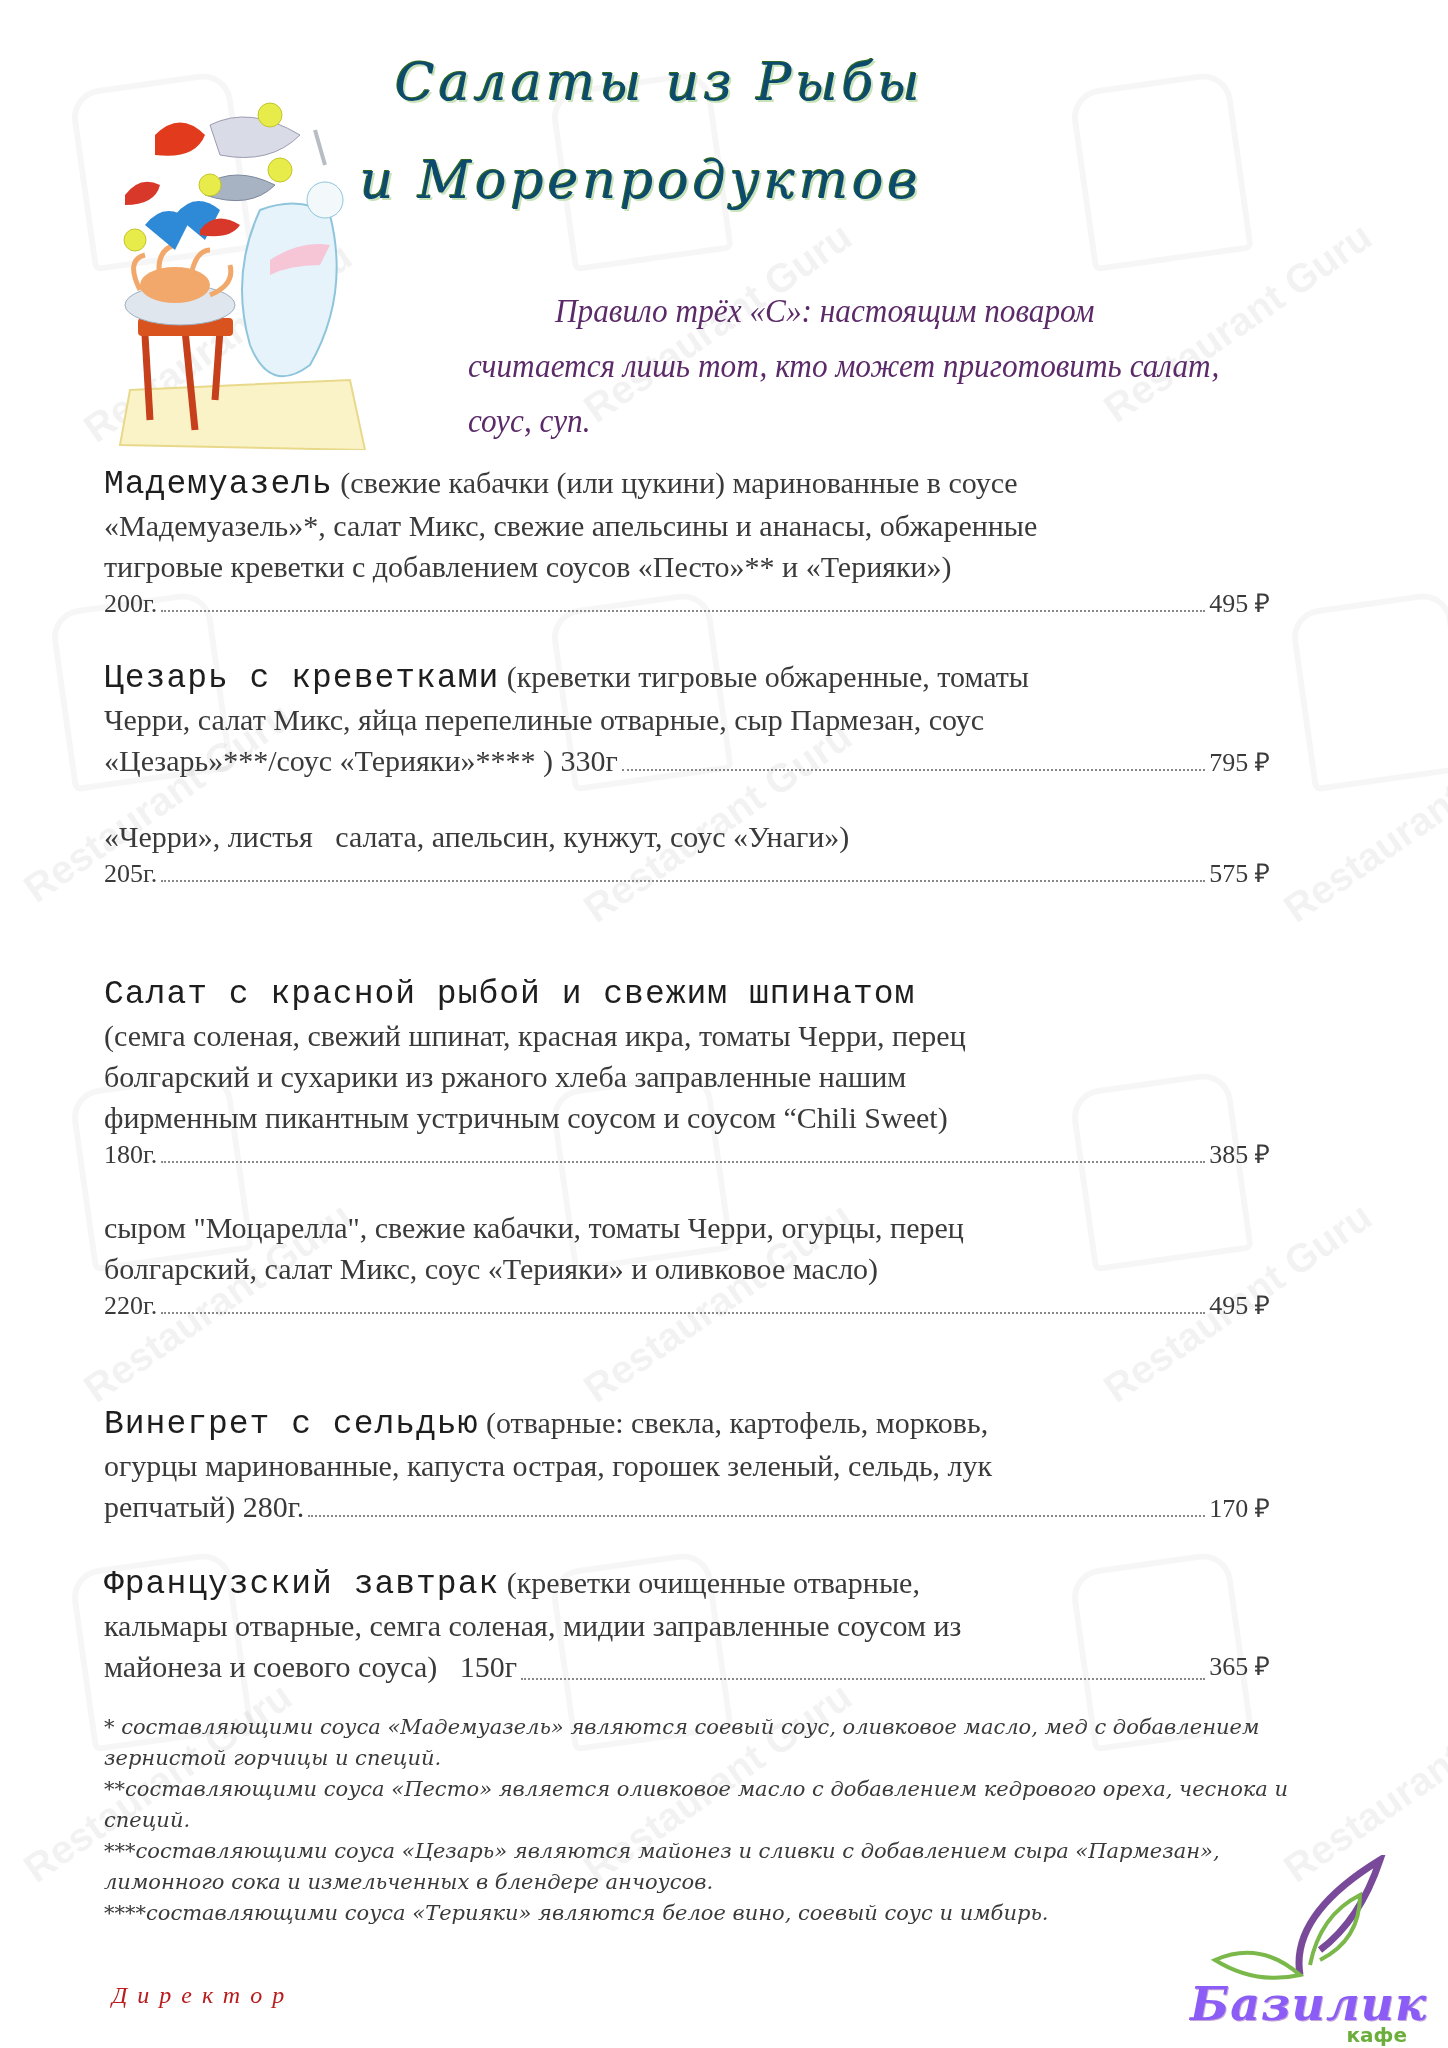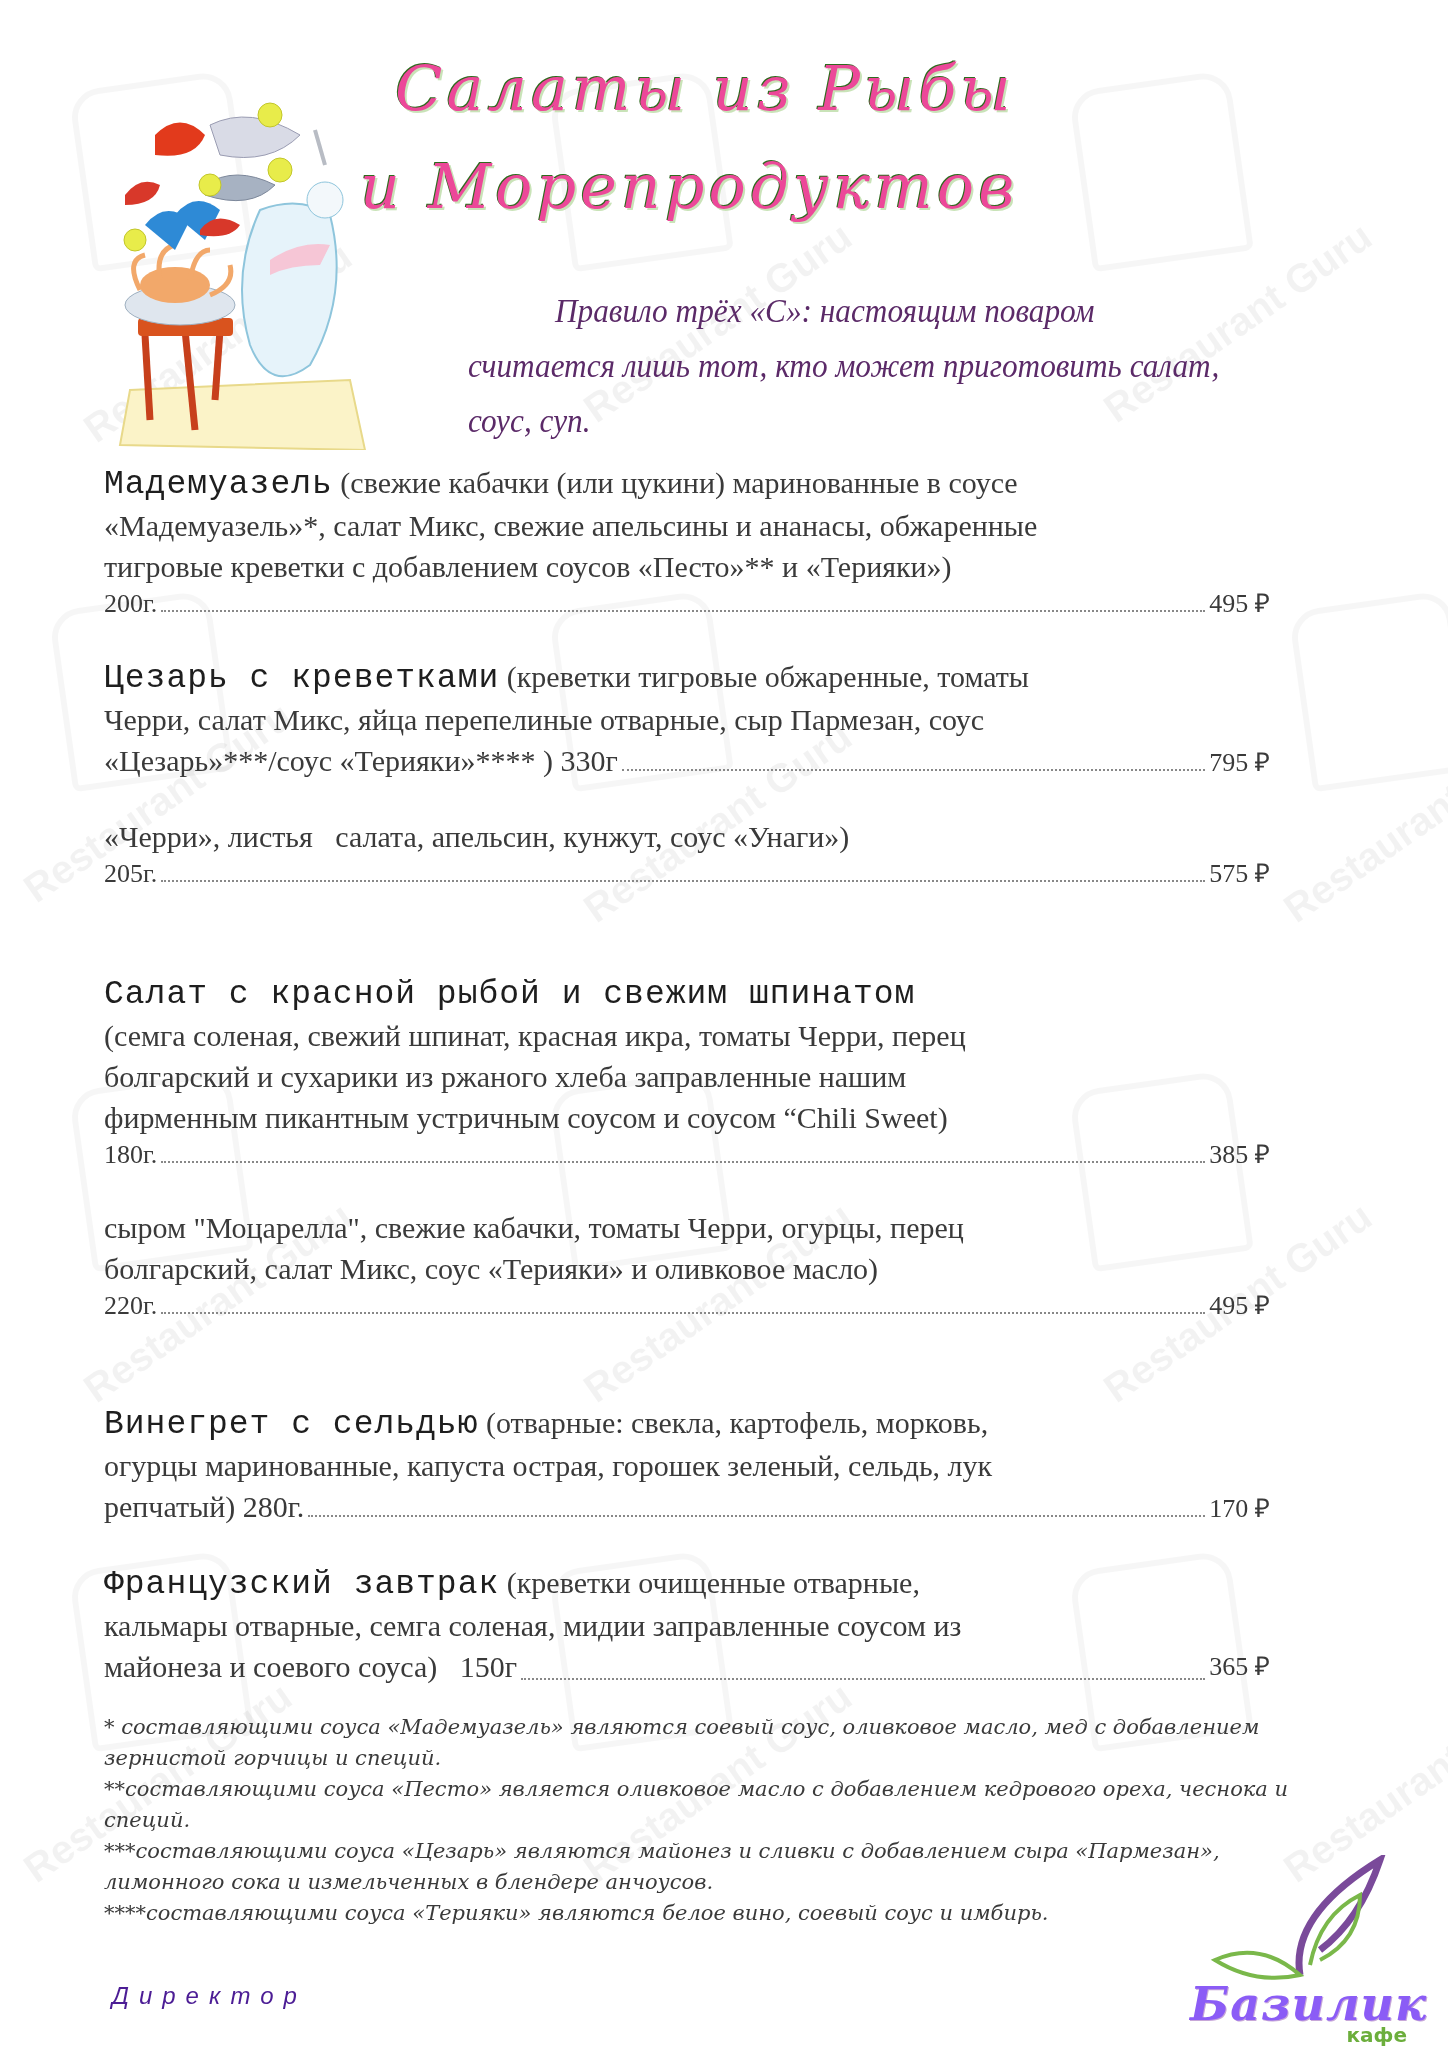--- a/index.html
+++ b/index.html
@@ -1,29 +1,29 @@
 <!DOCTYPE html>
 <html><head>
 <meta charset="utf-8">
 <style>
   html, body { margin:0; padding:0; }
   body { width:1448px; height:2048px; background:#ffffff; position:relative; overflow:hidden; font-family:"DejaVu Serif", serif; color:#2a2a2a; }
   .wm { position:absolute; color:rgba(0,0,0,0.05); font-family:"Liberation Sans", sans-serif; font-weight:bold; font-size:40px; transform:rotate(-35deg); white-space:nowrap; pointer-events:none; }
   .wm-star { position:absolute; width:150px; height:170px; border:6px solid rgba(0,0,0,0.035); border-radius:30px 30px 8px 8px; transform:rotate(-8deg); pointer-events:none; }
   .illus { position:absolute; left:110px; top:90px; width:260px; height:360px; }
-  .title { position:absolute; font-family:"DejaVu Serif", serif; font-style:italic; color:#ec4899; font-size:62px; letter-spacing:4px; text-shadow: 2px 2px 0 #c9e3b8, -1px -1px 0 #2f6a1e; white-space:nowrap; }
+  .title { position:absolute; font-family:"DejaVu Serif", serif; font-style:italic; color:#0c4a6e; font-size:52px; letter-spacing:4px; text-shadow: 2px 2px 0 #c9e3b8, -1px -1px 0 #2f6a1e; white-space:nowrap; }
   .subtitle { position:absolute; font-family:"Liberation Serif", serif; font-style:italic; color:#5b2a68; font-size:34px; white-space:nowrap; transform:scaleX(0.92); transform-origin:left; }
   .item { position:absolute; left:104px; width:1166px; }
   .line { font-family:"Liberation Serif", serif; font-size:30px; line-height:41px; color:#3a3a3a; white-space:nowrap; }
   .name { font-family:"Liberation Mono", monospace; font-size:33px; color:#1e1e1e; letter-spacing:1px; }
   .priceline { display:flex; align-items:baseline; font-family:"Liberation Serif", serif; font-size:26px; line-height:34px; color:#3a3a3a; }
   .dots { flex:1; border-bottom:2px dotted #888; margin:0 4px 7px 4px; height:1px; }
   .footnotes { position:absolute; left:104px; top:1712px; width:1240px; font-family:"DejaVu Serif", serif; font-style:italic; font-size:21px; line-height:31px; color:#3a3a3a; }
   .footnotes p { margin:0; }
-  .director { position:absolute; left:112px; top:1982px; font-family:Liberation Sans, sans-serif; font-style:italic; font-size:24px; letter-spacing:10px; color:#4c1d95; }
+  .director { position:absolute; left:112px; top:1982px; font-family:Liberation Serif, serif; font-style:italic; font-size:24px; letter-spacing:10px; color:#b91c1c; }
   .logo { position:absolute; left:1190px; top:1855px; width:225px; height:185px; }
   .logo-text { position:absolute; left:0; top:122px; font-family:"DejaVu Serif", serif; font-style:italic; font-weight:bold; font-size:46px; color:#8b5cf6; letter-spacing:1px; text-shadow:1px 1px 0 #c7a7d8; }
   .logo-sub { position:absolute; right:8px; top:168px; font-family:"DejaVu Sans", sans-serif; font-weight:bold; font-size:20px; color:#6cae3c; }
 </style>
 </head>
 <body>
 
 <div class="wm-star" style="left:80px;top:80px;"></div>
 <div class="wm-star" style="left:560px;top:80px;"></div>
 <div class="wm-star" style="left:1080px;top:80px;"></div>

